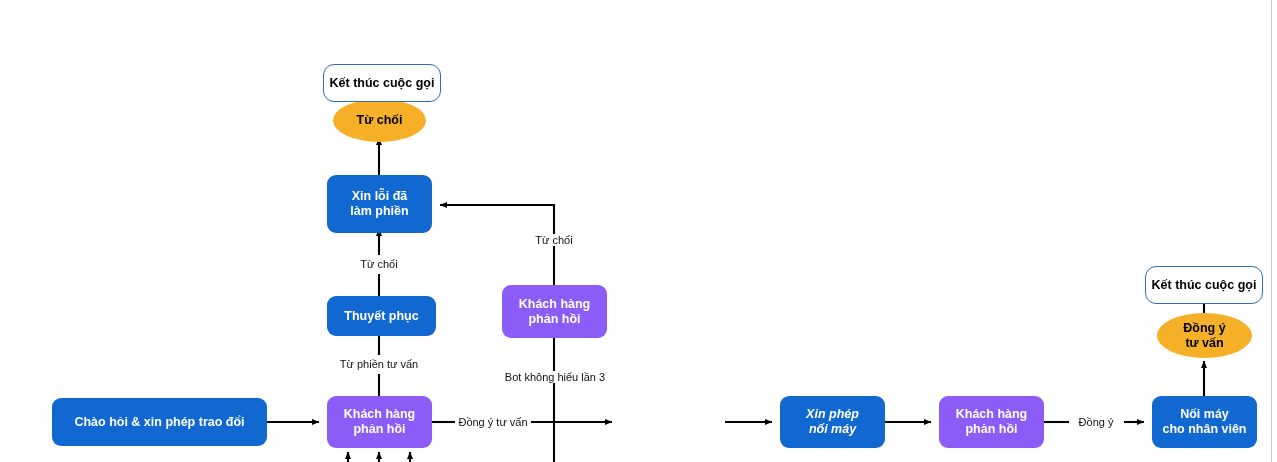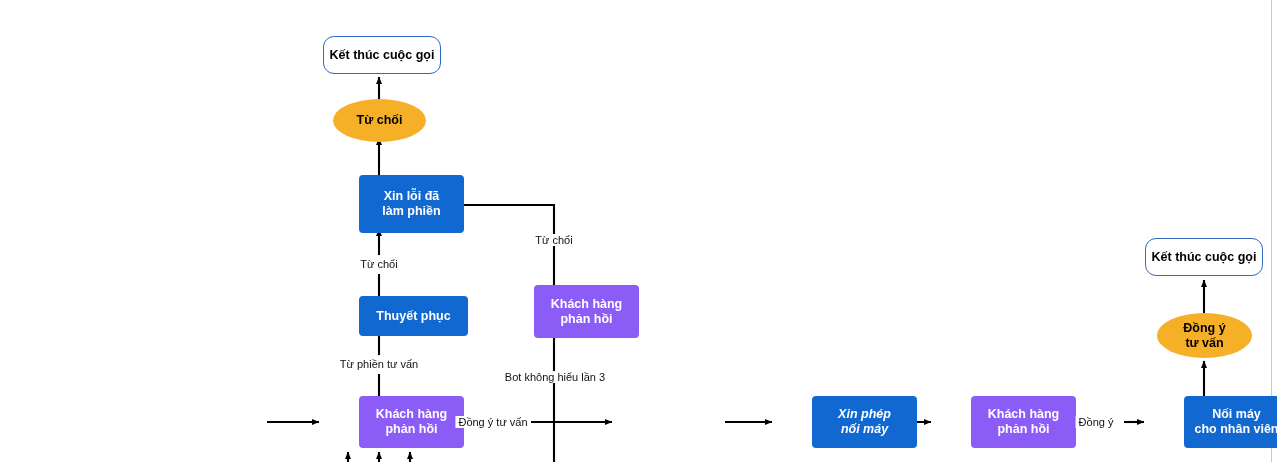--- a/index.html
+++ b/index.html
@@ -31,33 +31,33 @@
     display: flex;
     align-items: center;
     justify-content: center;
     text-align: center;
     font-weight: bold;
     line-height: 1.18;
     white-space: pre-line;
     z-index: 2;
   }
   .node.proc {
-    border-radius: 4px;
+    border-radius: 9px;
     color: #ffffff;
     font-size: 12.5px;
-    margin-left: 32px;
   }
   .node.proc.blue  { background: #1068d0; }
   .node.proc.orange{ background: #8b5cf6; }
   .node.term {
     border-radius: 11px;
     background: #ffffff;
     border: 1.6px solid #2f6cbf;
     color: #000000;
     font-size: 12.5px;
+    margin-top: 28px;
   }
   .node.ellipse {
     border-radius: 50%;
     background: #f6b028;
     color: #000000;
     font-size: 12.5px;
   }
   .edge-label {
     position: absolute;
     font-size: 11px;
@@ -122,20 +122,21 @@
       <line x1="1204" y1="396" x2="1204" y2="361" marker-end="url(#arrow)"></line>
 
       <line x1="1204" y1="313" x2="1204" y2="280" marker-end="url(#arrow)"></line>
 
       <line x1="348" y1="462" x2="348" y2="452" marker-end="url(#arrow)"></line>
       <line x1="379" y1="462" x2="379" y2="452" marker-end="url(#arrow)"></line>
       <line x1="410" y1="462" x2="410" y2="452" marker-end="url(#arrow)"></line>
     </g>
   </svg>
 
+  <div class="node proc blue" style="left:52px;  top:398px; width:215px; height:48px;">Chào hỏi &amp; xin phép trao đổi</div>
   <div class="node proc orange" style="left:327px; top:396px; width:105px; height:52px;">Khách hàng
 phản hồi</div>
   <div class="node proc blue" style="left:327px; top:296px; width:109px; height:40px;">Thuyết phục</div>
   <div class="node proc blue" style="left:327px; top:175px; width:105px; height:58px;">Xin lỗi đã
 làm phiền</div>
   <div class="node ellipse" style="left:333px; top:99px;  width:93px;  height:43px;">Từ chối</div>
   <div class="node term" style="left:323px; top:36px;  width:118px; height:38px;">Kết thúc cuộc gọi</div>
   <div class="node proc orange" style="left:502px; top:285px; width:105px; height:53px;">Khách hàng
 phản hồi</div>
   <div class="node proc blue" style="left:780px; top:396px; width:105px; height:52px;font-style:italic;">Xin phép

